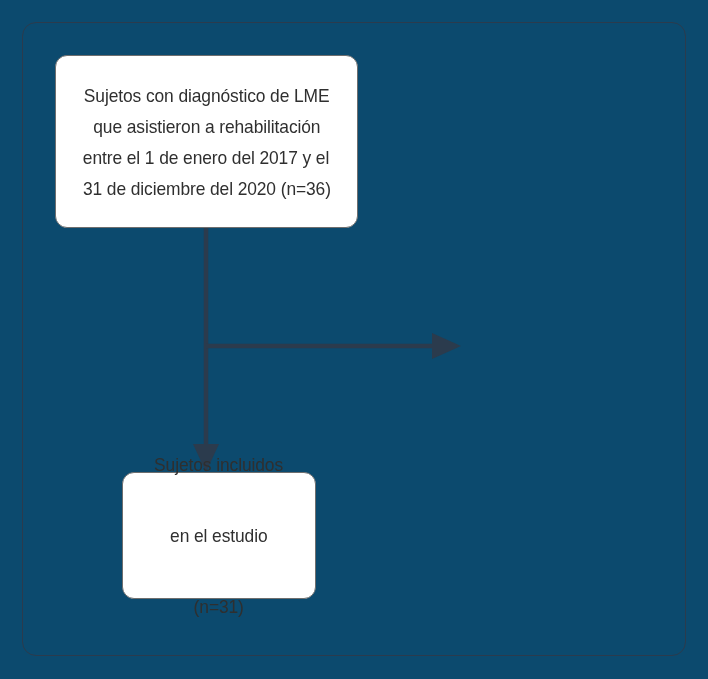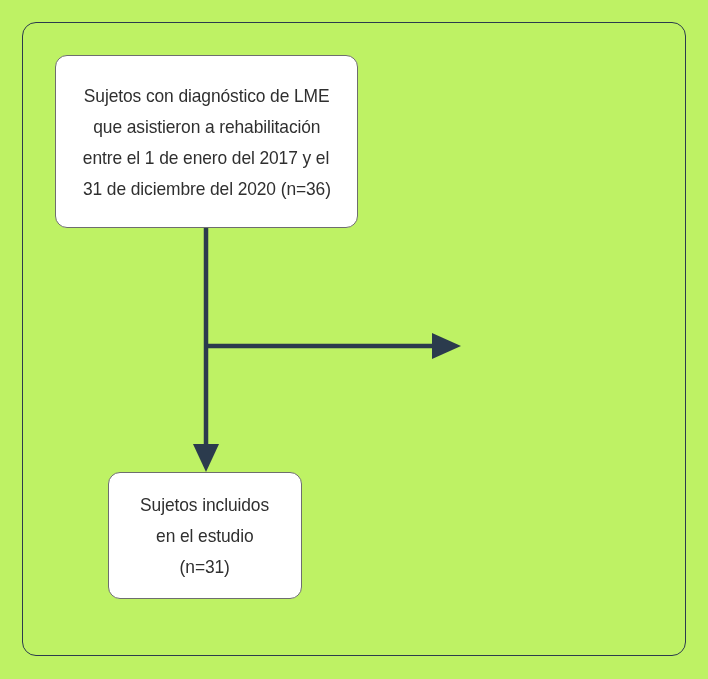--- a/index.html
+++ b/index.html
@@ -11,21 +11,21 @@
     width: 708px;
     height: 679px;
     overflow: hidden;
     font-family: "Liberation Sans", sans-serif;
   }
 
   #figure-root {
     position: relative;
     width: 708px;
     height: 679px;
-    background: #bef264;
+    background: #0c4a6e;
   }
 
   
   .outer-frame {
     position: absolute;
     left: 22px;
     top: 22px;
     width: 664px;
     height: 634px;
     box-sizing: border-box;
@@ -82,24 +82,25 @@
   }
 
   #box-excluded {
     left: 461px;
     top: 243px;
     width: 195px;
     height: 213px;
   }
 
   #box-included {
-    left: 108px;
+    left: 122px;
     top: 472px;
     width: 194px;
     height: 127px;
+    gap: 40px;
   }
 </style>
 </head>
 <body>
 
 <div id="figure-root">
 
   <div class="outer-frame"></div>
 
   <svg class="connectors" width="708" height="679" viewBox="0 0 708 679" xmlns="http://www.w3.org/2000/svg">

